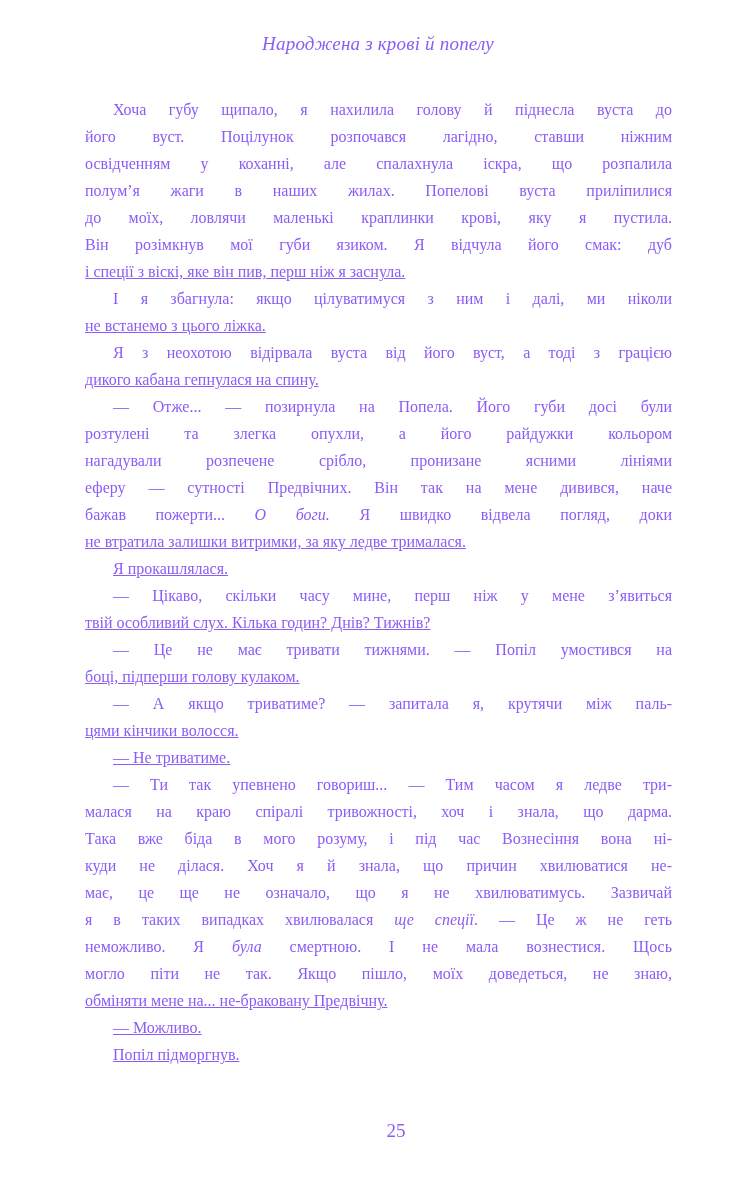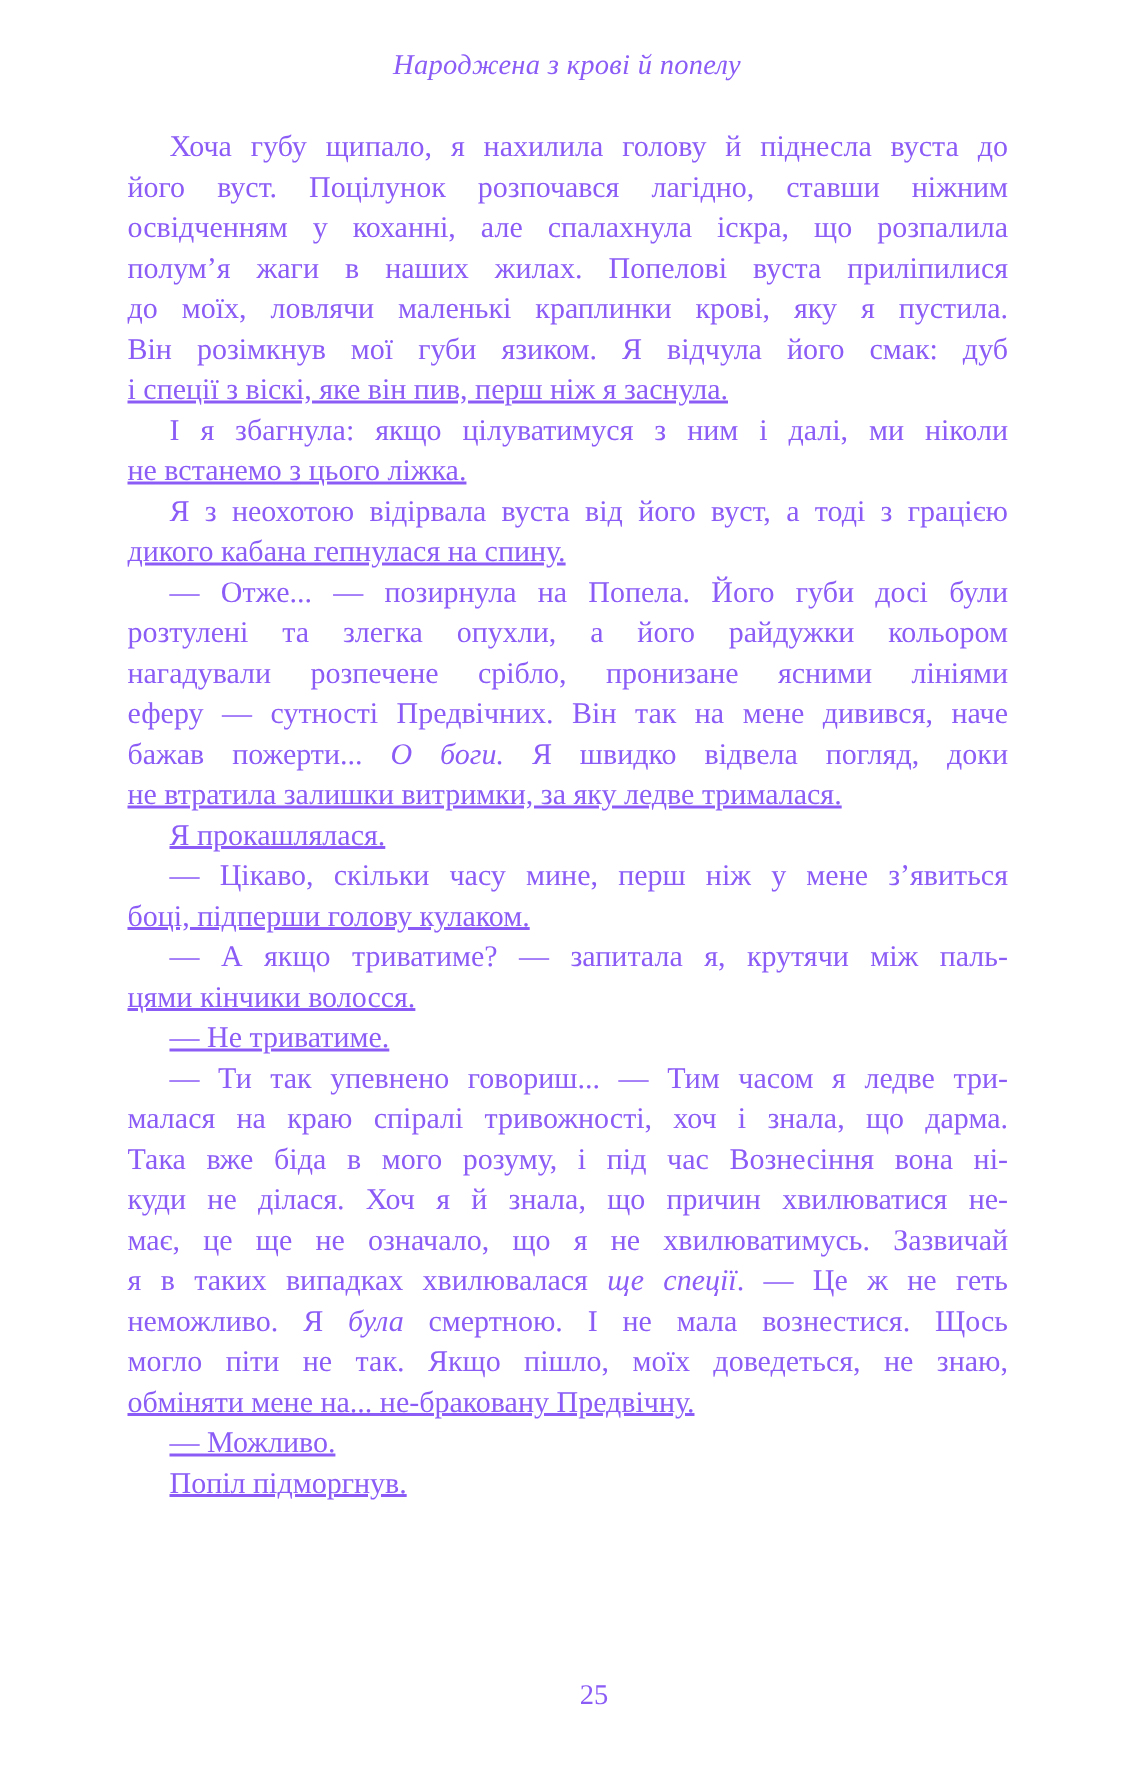--- a/index.html
+++ b/index.html
@@ -22,24 +22,24 @@
     left: 0;
     width: 100%;
     text-align: center;
     font-style: italic;
     font-size: 19px;
     letter-spacing: 0.2px;
     white-space: nowrap;
   }
   .page-body {
     position: absolute;
-    top: 85px;
+    top: 96px;
     left: 85px;
     width: 587px;
-    font-size: 20px;
+    font-size: 16px;
     line-height: 27px;
   }
   .para { margin: 0; }
   .line {
     text-align: justify;
     text-align-last: justify;
   }
   .line.first { text-indent: 28px; }
   .line.last { text-align-last: left; text-decoration: underline; }
   .it { font-style: italic; }
@@ -82,22 +82,24 @@
         <div class="line"><span>нагадували розпечене срібло, пронизане ясними лініями</span></div>
         <div class="line"><span>еферу — сутності Предвічних. Він так на мене дивився, наче</span></div>
         <div class="line"><span>бажав пожерти... </span><span class="it">О боги.</span><span> Я швидко відвела погляд, доки</span></div>
         <div class="line last"><span>не втратила залишки витримки, за яку ледве трималася.</span></div>
       </div>
       <div class="para">
         <div class="line first last"><span>Я прокашлялася.</span></div>
       </div>
       <div class="para">
         <div class="line first"><span>— Цікаво, скільки часу мине, перш ніж у мене з’явиться</span></div>
+        <div class="line last"><span>твій особливий слух. Кілька годин? Днів? Тижнів?</span></div>
       </div>
       <div class="para">
+        <div class="line first"><span>— Це не має тривати тижнями. — Попіл умостився на</span></div>
         <div class="line last"><span>боці, підперши голову кулаком.</span></div>
       </div>
       <div class="para">
         <div class="line first"><span>— А якщо триватиме? — запитала я, крутячи між паль-</span></div>
         <div class="line last"><span>цями кінчики волосся.</span></div>
       </div>
       <div class="para">
         <div class="line first last"><span>— Не триватиме.</span></div>
       </div>
       <div class="para">

